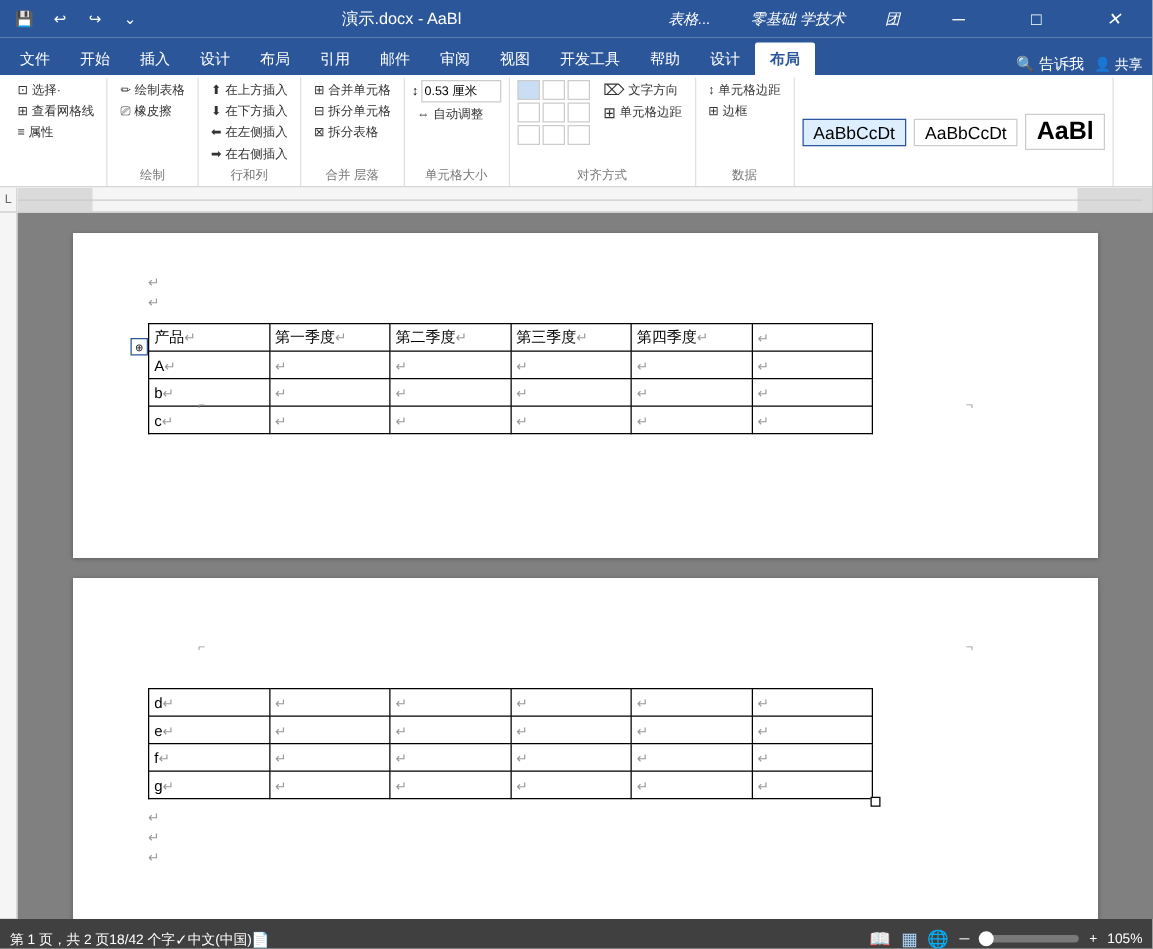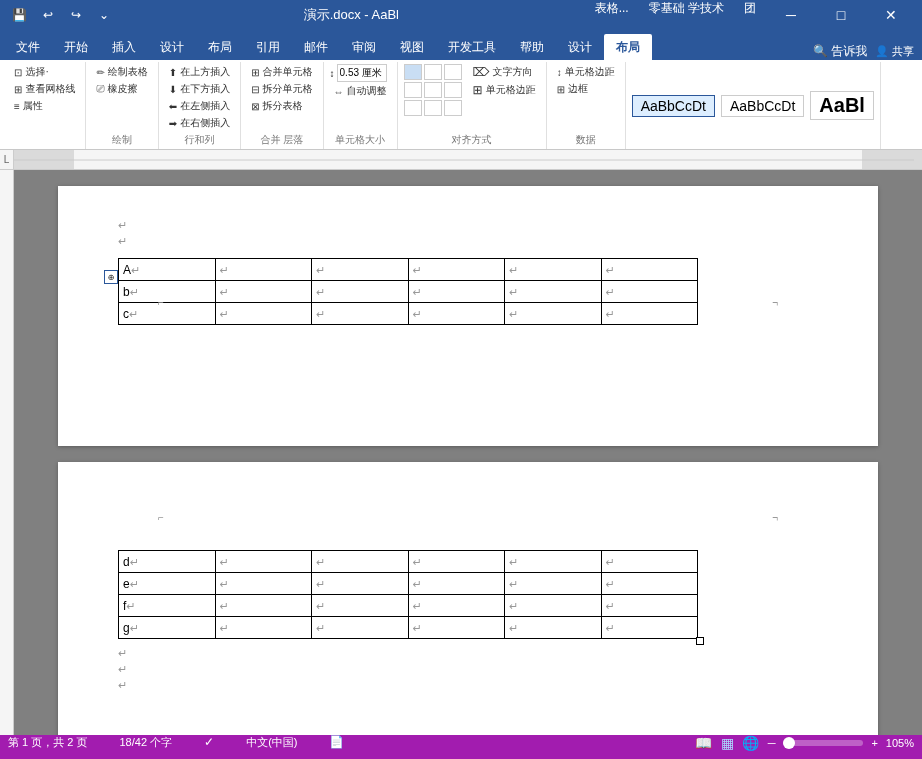--- a/index.html
+++ b/index.html
@@ -10,21 +10,21 @@
       height: 30px;
       background: #2b579a;
       display: flex;
       align-items: center;
       justify-content: space-between;
       padding: 0 8px;
       color: white;
     }
     .title-bar-left { display: flex; align-items: center; gap: 4px; }
     .title-bar-center { font-size: 13px; color: white; }
-    .title-bar-right { display: flex; align-items: flex-start; gap: 4px; }
+    .title-bar-right { display: flex; align-items: center; gap: 16px; font-style: italic; }
     .title-btn { width: 46px; height: 30px; display: flex; align-items: center; justify-content: center; color: white; cursor: pointer; font-size: 14px; }
     .qat-btn { width: 24px; height: 24px; display: flex; align-items: center; justify-content: center; color: white; cursor: pointer; font-size: 12px; }
 
     
     .tab-bar {
       height: 30px;
       background: #2b579a;
       display: flex;
       align-items: flex-end;
       padding-left: 4px;
@@ -147,39 +147,39 @@
       display: flex;
       align-items: center;
       justify-content: center;
       cursor: move;
       font-size: 8px;
     }
 
     
     .status-bar {
       height: 24px;
-      background: #a21caf;
-      display: flex;
-      align-items: flex-start;
+      background: #404040;
+      display: flex;
+      align-items: flex-end;
       padding: 0 8px;
       color: white;
       font-size: 11px;
-      gap: 32px;
+      gap: 0;
     }
     .status-bar-right { margin-left: auto; display: flex; align-items: center; gap: 8px; }
     .zoom-slider { width: 80px; height: 6px; background: rgba(255,255,255,0.3); border-radius: 3px; position: relative; }
     .zoom-thumb { width: 12px; height: 12px; background: white; border-radius: 50%; position: absolute; top: -3px; left: calc(105% / 200 * 80px); }
 
     
     .r-section { display: flex; flex-direction: column; border-right: 1px solid #e0e0e0; padding: 2px 6px; }
     .r-section-label { font-size: 10px; color: #777; text-align: center; margin-top: auto; padding-top: 2px; }
     .r-section-top { display: flex; gap: 3px; flex: 1; align-items: flex-start; }
 
     .ribbon-dropdown-row { display: flex; align-items: center; gap: 2px; }
-    .ribbon-input { border: 1px solid #ccc; width: 50px; height: 18px; font-size: 10px; padding: 0 2px; }
+    .ribbon-input { border: 1px solid #ccc; width: 64px; height: 18px; font-size: 10px; padding: 0 2px; }
   </style>
 </head>
 <body>
 
 <div class="title-bar">
   <div class="title-bar-left">
     <div class="qat-btn" title="保存">💾</div>
     <div class="qat-btn" title="撤销">↩</div>
     <div class="qat-btn" title="重做">↪</div>
     <div class="qat-btn">⌄</div>
@@ -394,20 +394,28 @@
       <div class="page-content">
         
         <div class="para-line"><span class="para-mark">↵</span></div>
         <div class="para-line"><span class="para-mark">↵</span></div>
 
         
         <div style="position:relative;display:inline-block;">
           <div class="table-handle">⊕</div>
           <table class="word-table">
             <tbody>
+                <tr class="header-row">
+              <td>产品<span class="para-mark">↵</span></td>
+              <td>第一季度<span class="para-mark">↵</span></td>
+              <td>第二季度<span class="para-mark">↵</span></td>
+              <td>第三季度<span class="para-mark">↵</span></td>
+              <td>第四季度<span class="para-mark">↵</span></td>
+              <td><span class="para-mark">↵</span></td>
+            </tr>
             <tr>
               <td>A<span class="para-mark">↵</span></td>
               <td><span class="para-mark">↵</span></td>
               <td><span class="para-mark">↵</span></td>
               <td><span class="para-mark">↵</span></td>
               <td><span class="para-mark">↵</span></td>
               <td><span class="para-mark">↵</span></td>
             </tr>
             <tr>
               <td>b<span class="para-mark">↵</span></td>

